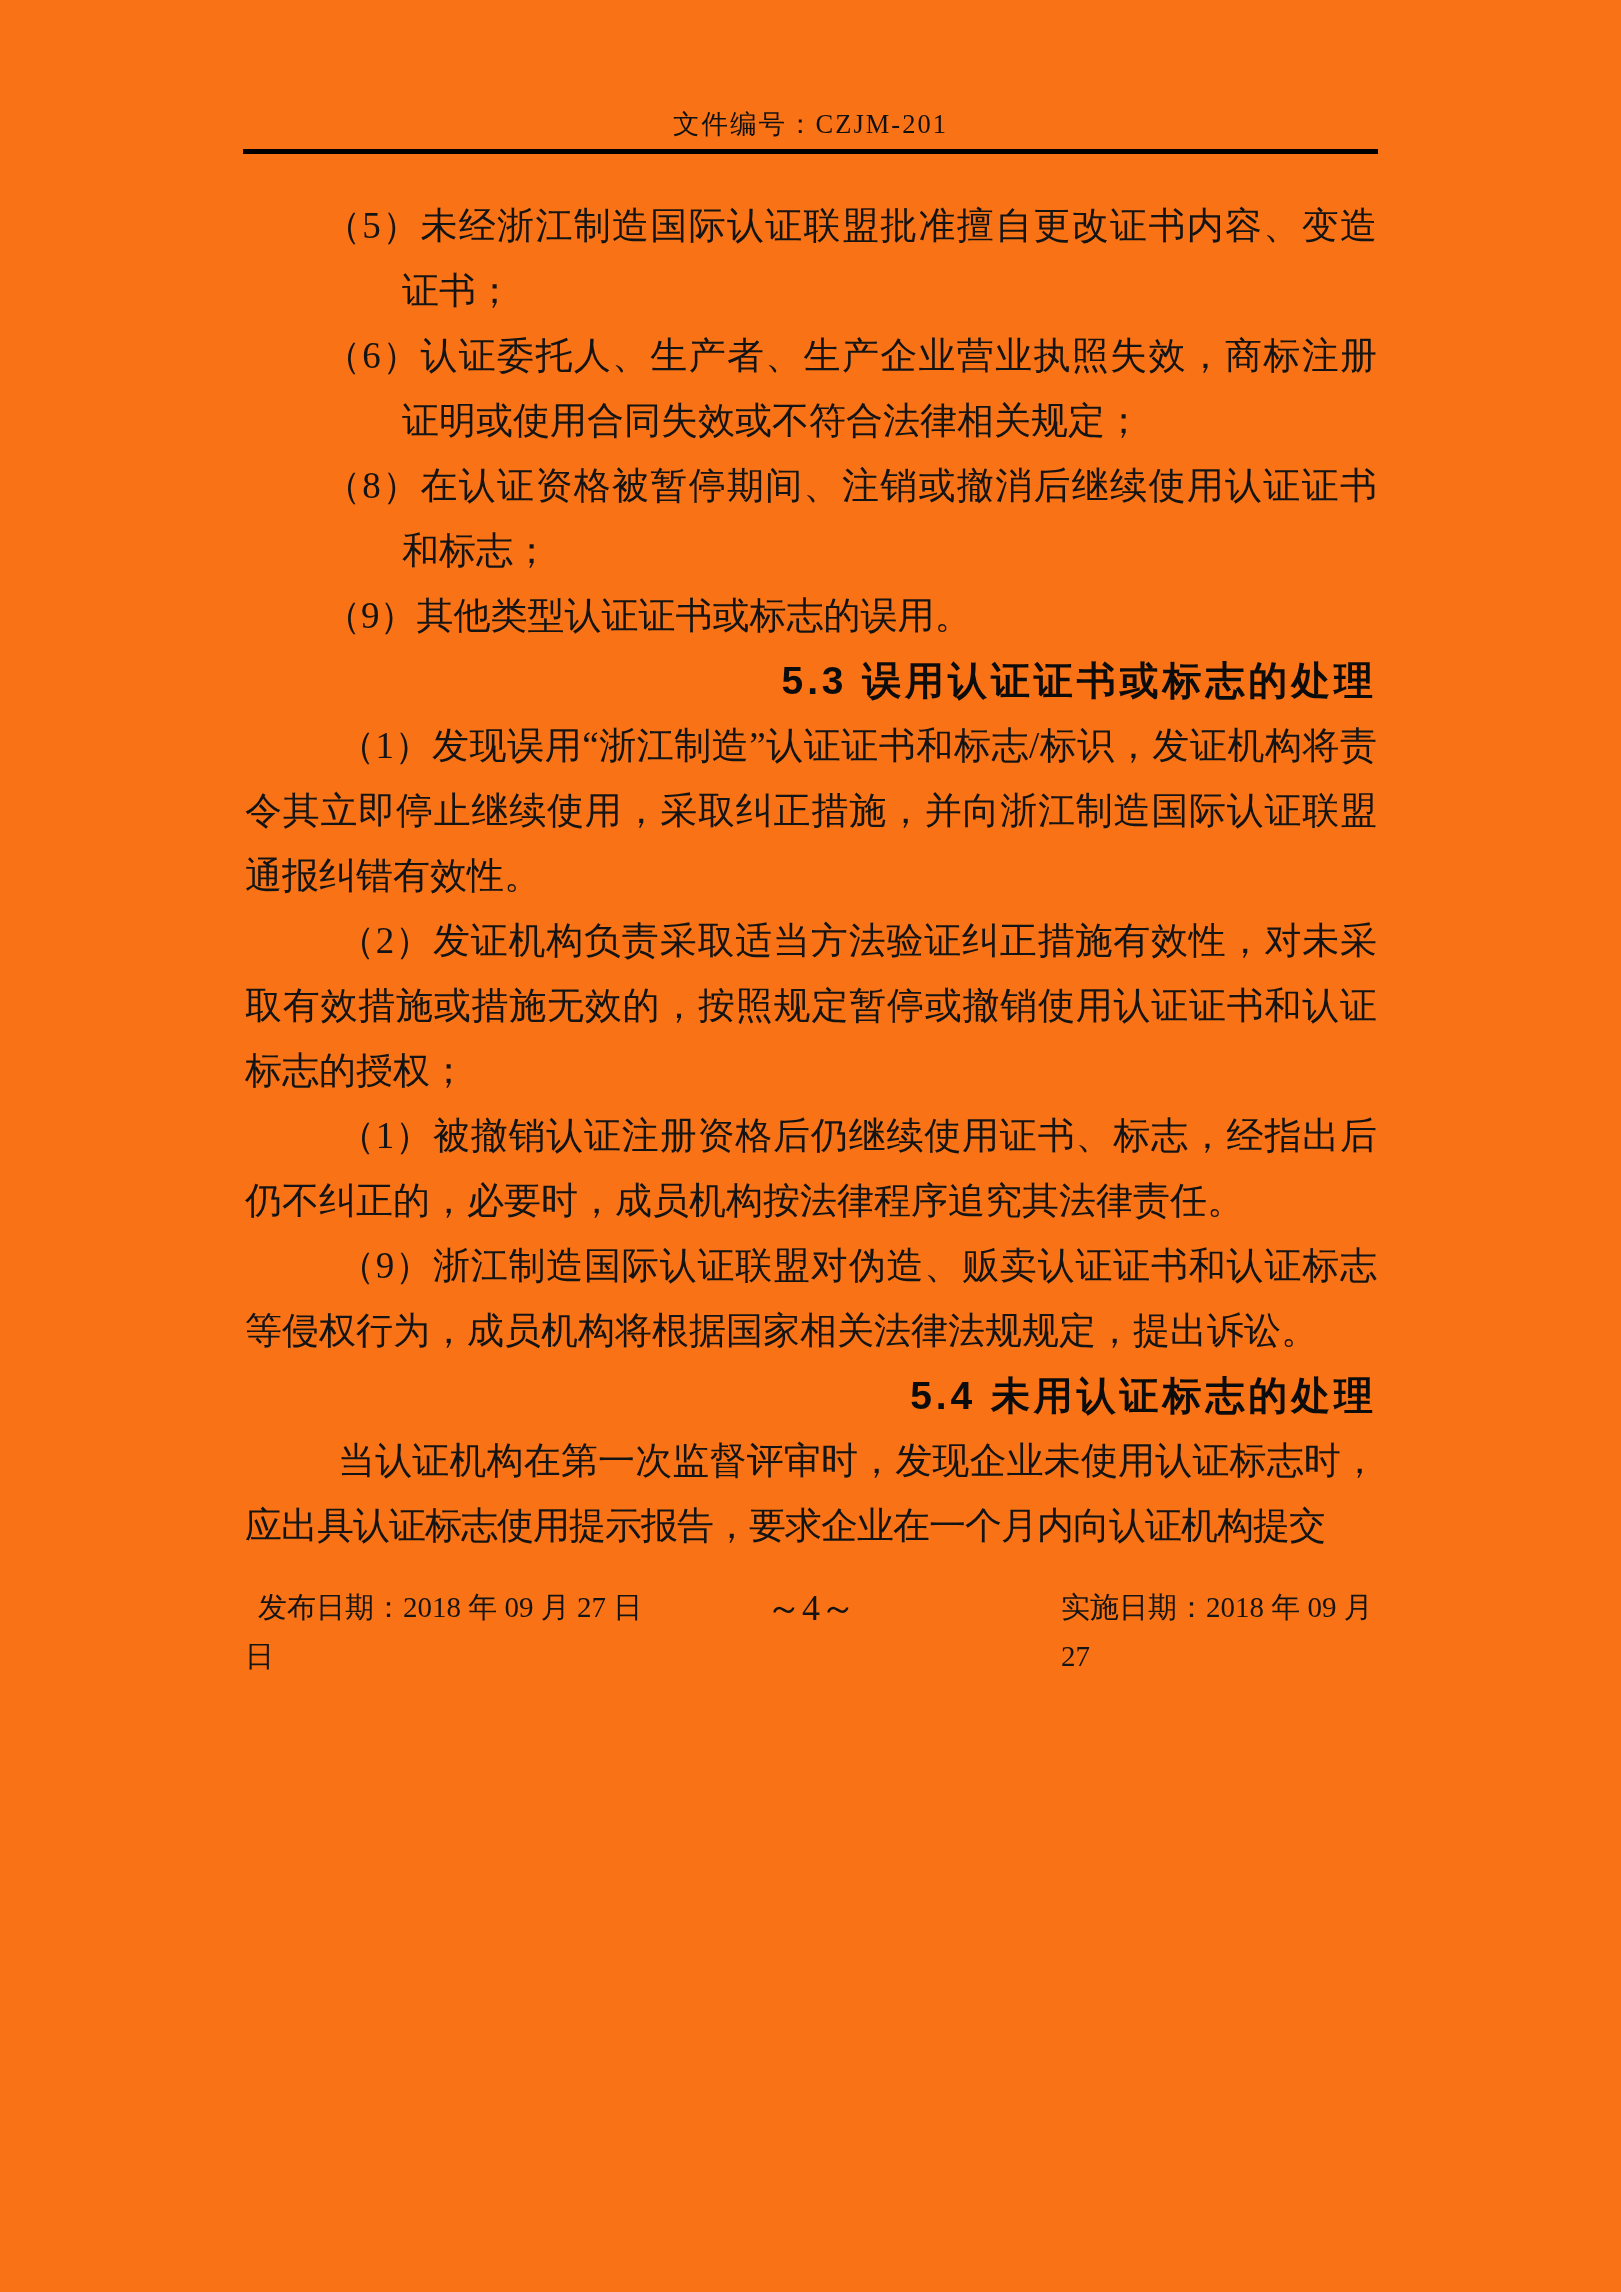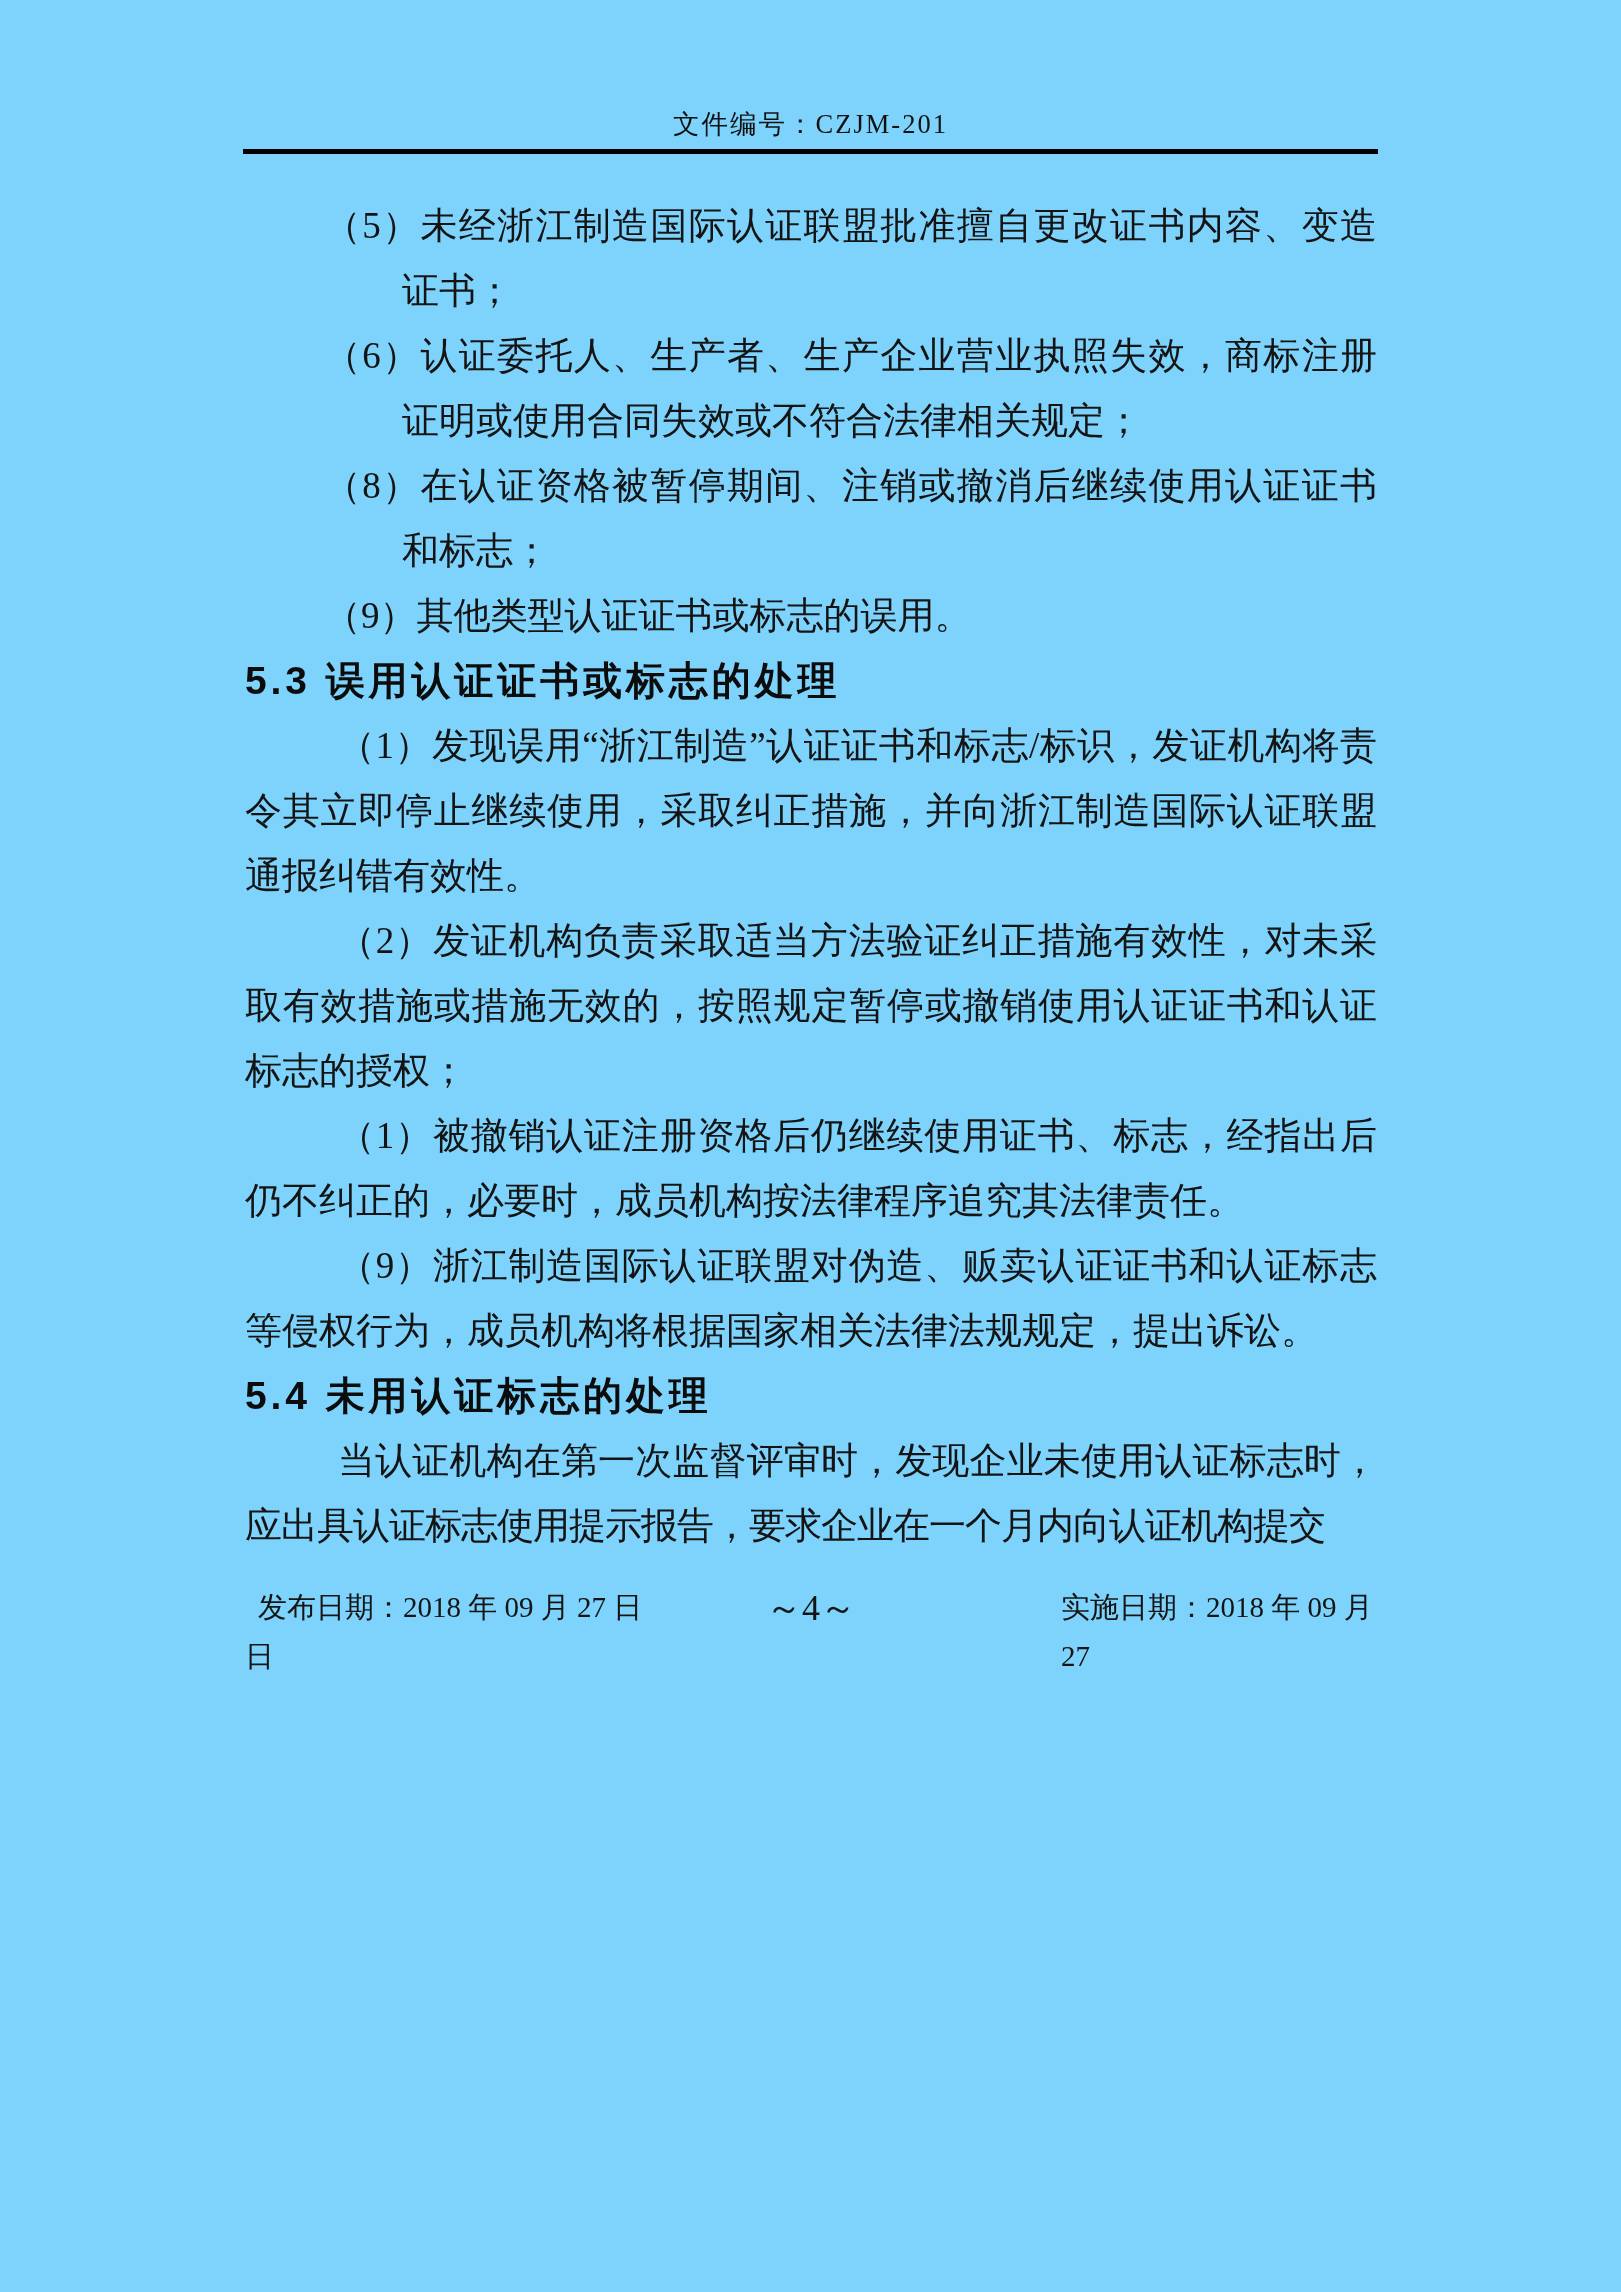--- a/index.html
+++ b/index.html
@@ -5,21 +5,21 @@
   html, body {
     margin: 0;
     padding: 0;
     background: #e8e8e8;
   }
   .page {
     position: relative;
     width: 1621px;
     height: 2293px;
     margin: 0 auto;
-    background: #7dd3fc;
+    background: #f97316;
     color: #161616;
     font-family: "Liberation Serif", "DejaVu Serif", serif;
     overflow: hidden;
     box-sizing: border-box;
   }
   .doc-header {
     padding-top: 110px;
     width: 1621px;
     text-align: center;
     font-size: 26.5px;
@@ -43,21 +43,21 @@
   }
   .list-item {
     padding-left: 157px;
     text-indent: -78px;
   }
   .section-heading {
     font-family: "Liberation Sans", "DejaVu Sans", sans-serif;
     font-weight: 700;
     font-size: 39px;
     letter-spacing: 3.9px;
-    text-align: left;
+    text-align: right;
     color: #0c0c0c;
   }
   .para {
     text-indent: 93px;
   }
   .para-last {
     letter-spacing: -1px;
   }
   .footer {
     position: relative;

